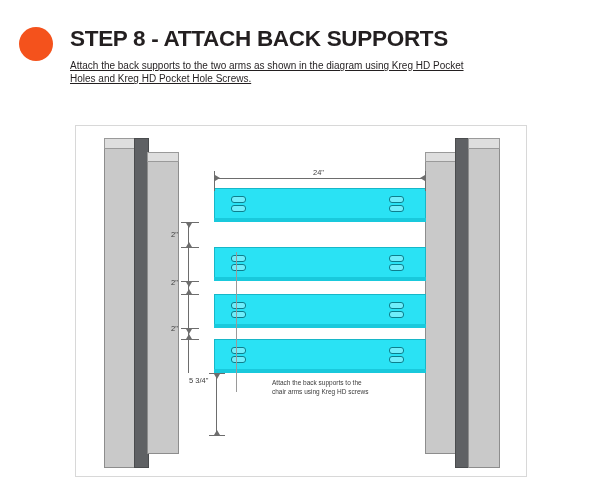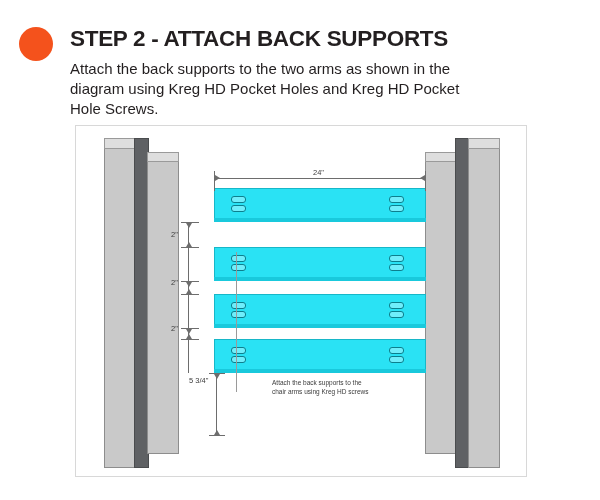--- a/index.html
+++ b/index.html
@@ -38,23 +38,24 @@
     font-weight: bold;
     letter-spacing: -0.3px;
     color: #231f20;
     white-space: nowrap;
   }
   .step-body {
     position: absolute;
     left: 70px;
     top: 59px;
     width: 400px;
-    font-size: 15px;
+    font-size: 10px;
     line-height: 1.32;
     color: #231f20;
+    text-decoration: underline;
   }
 
   
   .diagram {
     position: absolute;
     left: 75px;
     top: 125px;
     width: 450px;
     height: 350px;
     background: #ffffff;
@@ -154,21 +155,21 @@
     position: absolute;
     background: #8a8a8a;
   }
 </style>
 </head>
 <body>
 
 <div class="page">
 
   <div class="step-dot"></div>
-  <div class="step-title">STEP 2 - ATTACH BACK SUPPORTS</div>
+  <div class="step-title">STEP 8 - ATTACH BACK SUPPORTS</div>
   <div class="step-body">Attach the back supports to the two arms as shown in the diagram using Kreg HD Pocket Holes and Kreg HD Pocket Hole Screws.</div>
 
   <div class="diagram">
 
     <div class="post" style="left:28px; top:12px; width:30px; height:328px;"></div>
     <div class="post-light" style="left:28px; top:12px; width:30px; height:9px;"></div>
 
     <div class="post-dark" style="left:58px; top:12px; width:13px; height:328px;"></div>
 
     <div class="post" style="left:71px; top:26px; width:30px; height:300px;"></div>

